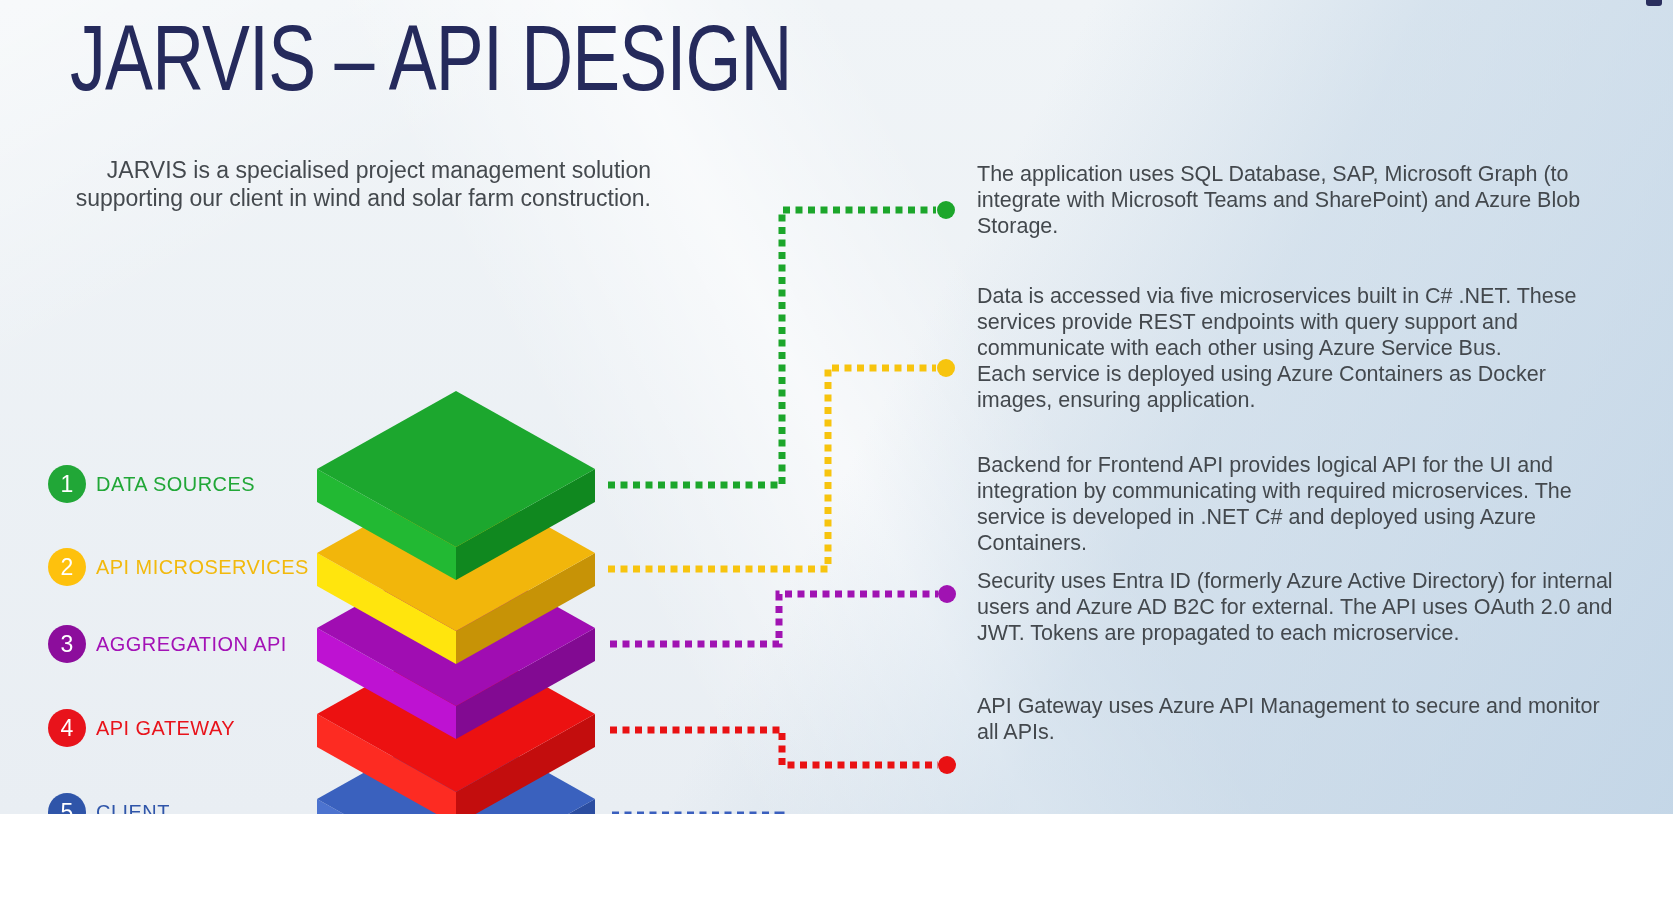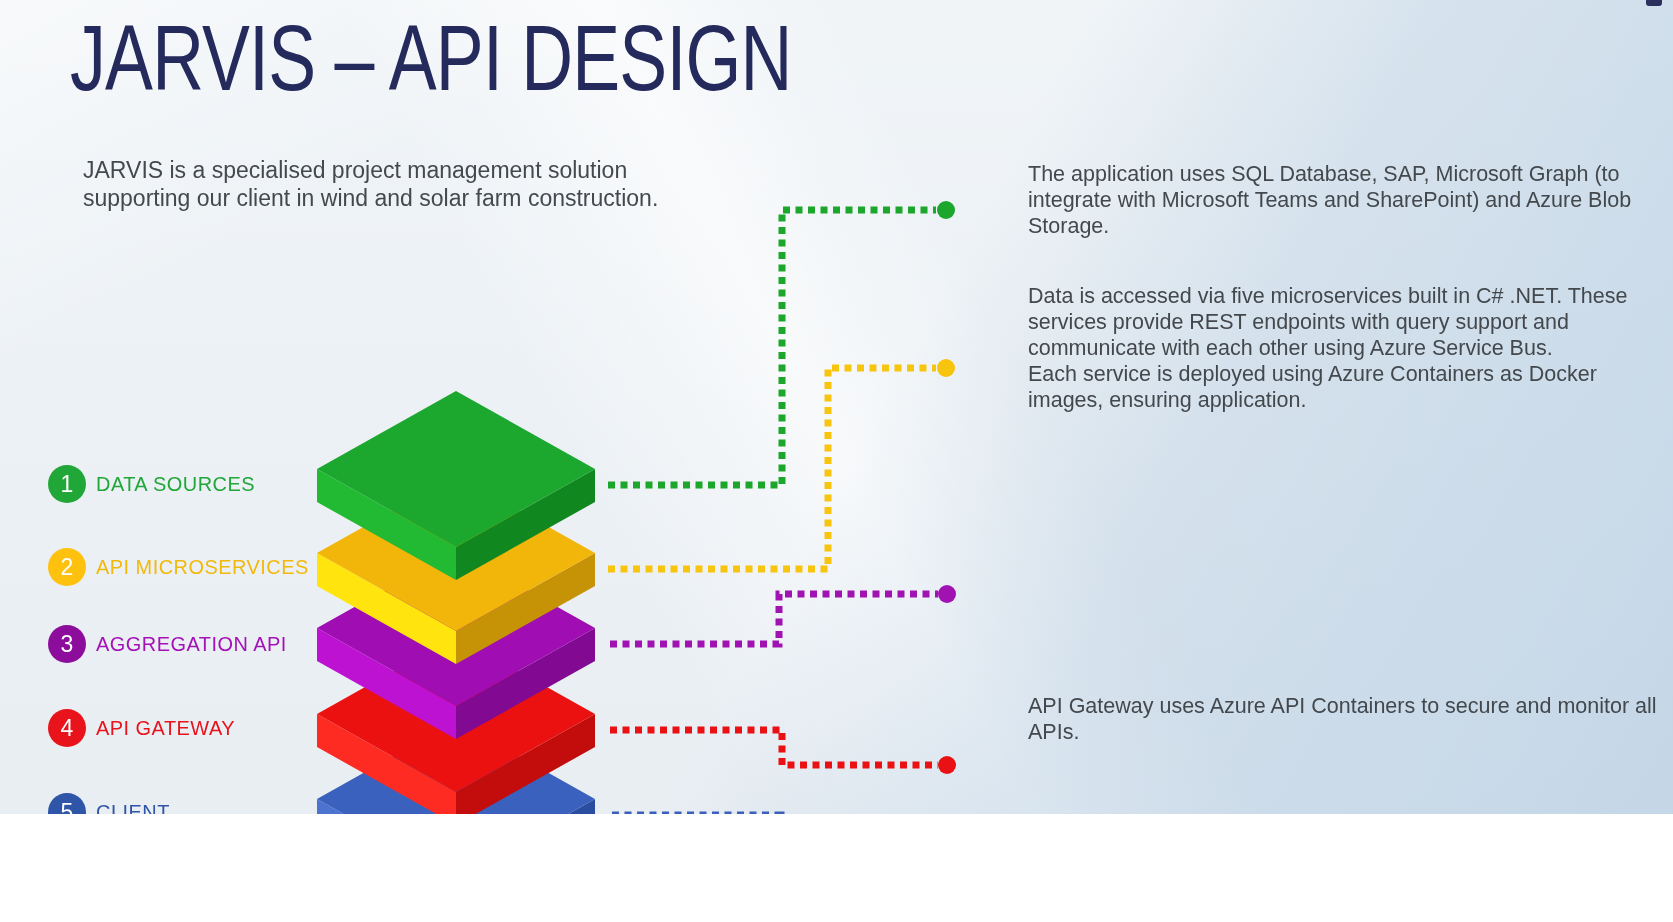--- a/index.html
+++ b/index.html
@@ -17,36 +17,36 @@
   .corner-mark{
     position:absolute; right:11px; top:0; width:16px; height:6px;
     background:#2a2f5e; border-radius:0 0 3px 3px;
   }
   .title{
     position:absolute; left:70px; top:6px; margin:0;
     font-size:92px; font-weight:400; letter-spacing:-1px;
     color:#252a5c; white-space:nowrap;
     transform:scaleX(0.78); transform-origin:left top;
   }
-  .intro{position:absolute; left:83px; top:156px; width:600px; color:#44494e;}
+  .intro{position:absolute; left:51px; top:156px; width:600px; color:#44494e;text-align:right;}
   .intro p{margin:0 0 26px 0; font-size:23px; line-height:28px;}
   .legend-item{position:absolute; left:48px; height:38px; display:flex; align-items:center;}
   .badge{
     width:38px; height:38px; border-radius:50%;
     color:#ffffff; font-size:23px;
     display:flex; align-items:center; justify-content:center;
     flex:0 0 38px;
   }
   .legend-label{
     margin-left:10px; font-size:21px; letter-spacing:.5px;
     transform:scaleX(.95); transform-origin:left center; white-space:nowrap;
   }
   .diagram{position:absolute; left:0; top:0;}
   .rblock{
-    position:absolute; left:1028px; width:640px; margin:0;
+    position:absolute; left:977px; width:640px; margin:0;
     font-size:21.5px; line-height:26px; color:#43484d; white-space:pre-line;
   }
 </style>
 </head>
 <body>
 
 <div class="slide">
 
   <div class="corner-mark"></div>
 
@@ -115,15 +115,17 @@
     <g>
       <polygon points="317,469 456,547 456,580 317,502" fill="#22B933"></polygon>
       <polygon points="595,469 456,547 456,580 595,502" fill="#10881F"></polygon>
       <polygon points="456,391 595,469 456,547 317,469" fill="#1CA72E"></polygon>
     </g>
   </svg>
 
   <p class="rblock" style="top:161px">The application uses SQL Database, SAP, Microsoft Graph (to integrate with Microsoft Teams and SharePoint) and Azure Blob Storage.</p>
   <p class="rblock" style="top:283px">Data is accessed via five microservices built in C# .NET. These services provide REST endpoints with query support and communicate with each other using Azure Service Bus.
 Each service is deployed using Azure Containers as Docker images, ensuring application.</p>
-  <p class="rblock" style="top:693px">API Gateway uses Azure API Containers to secure and monitor all APIs.</p>
+  <p class="rblock" style="top:452px">Backend for Frontend API provides logical API for the UI and integration by communicating with required microservices. The service is developed in .NET C# and deployed using Azure Containers.</p>
+  <p class="rblock" style="top:568px">Security uses Entra ID (formerly Azure Active Directory) for internal users and Azure AD B2C for external. The API uses OAuth 2.0 and JWT. Tokens are propagated to each microservice.</p>
+  <p class="rblock" style="top:693px">API Gateway uses Azure API Management to secure and monitor all APIs.</p>
 
 </div>
 
 </body></html>

